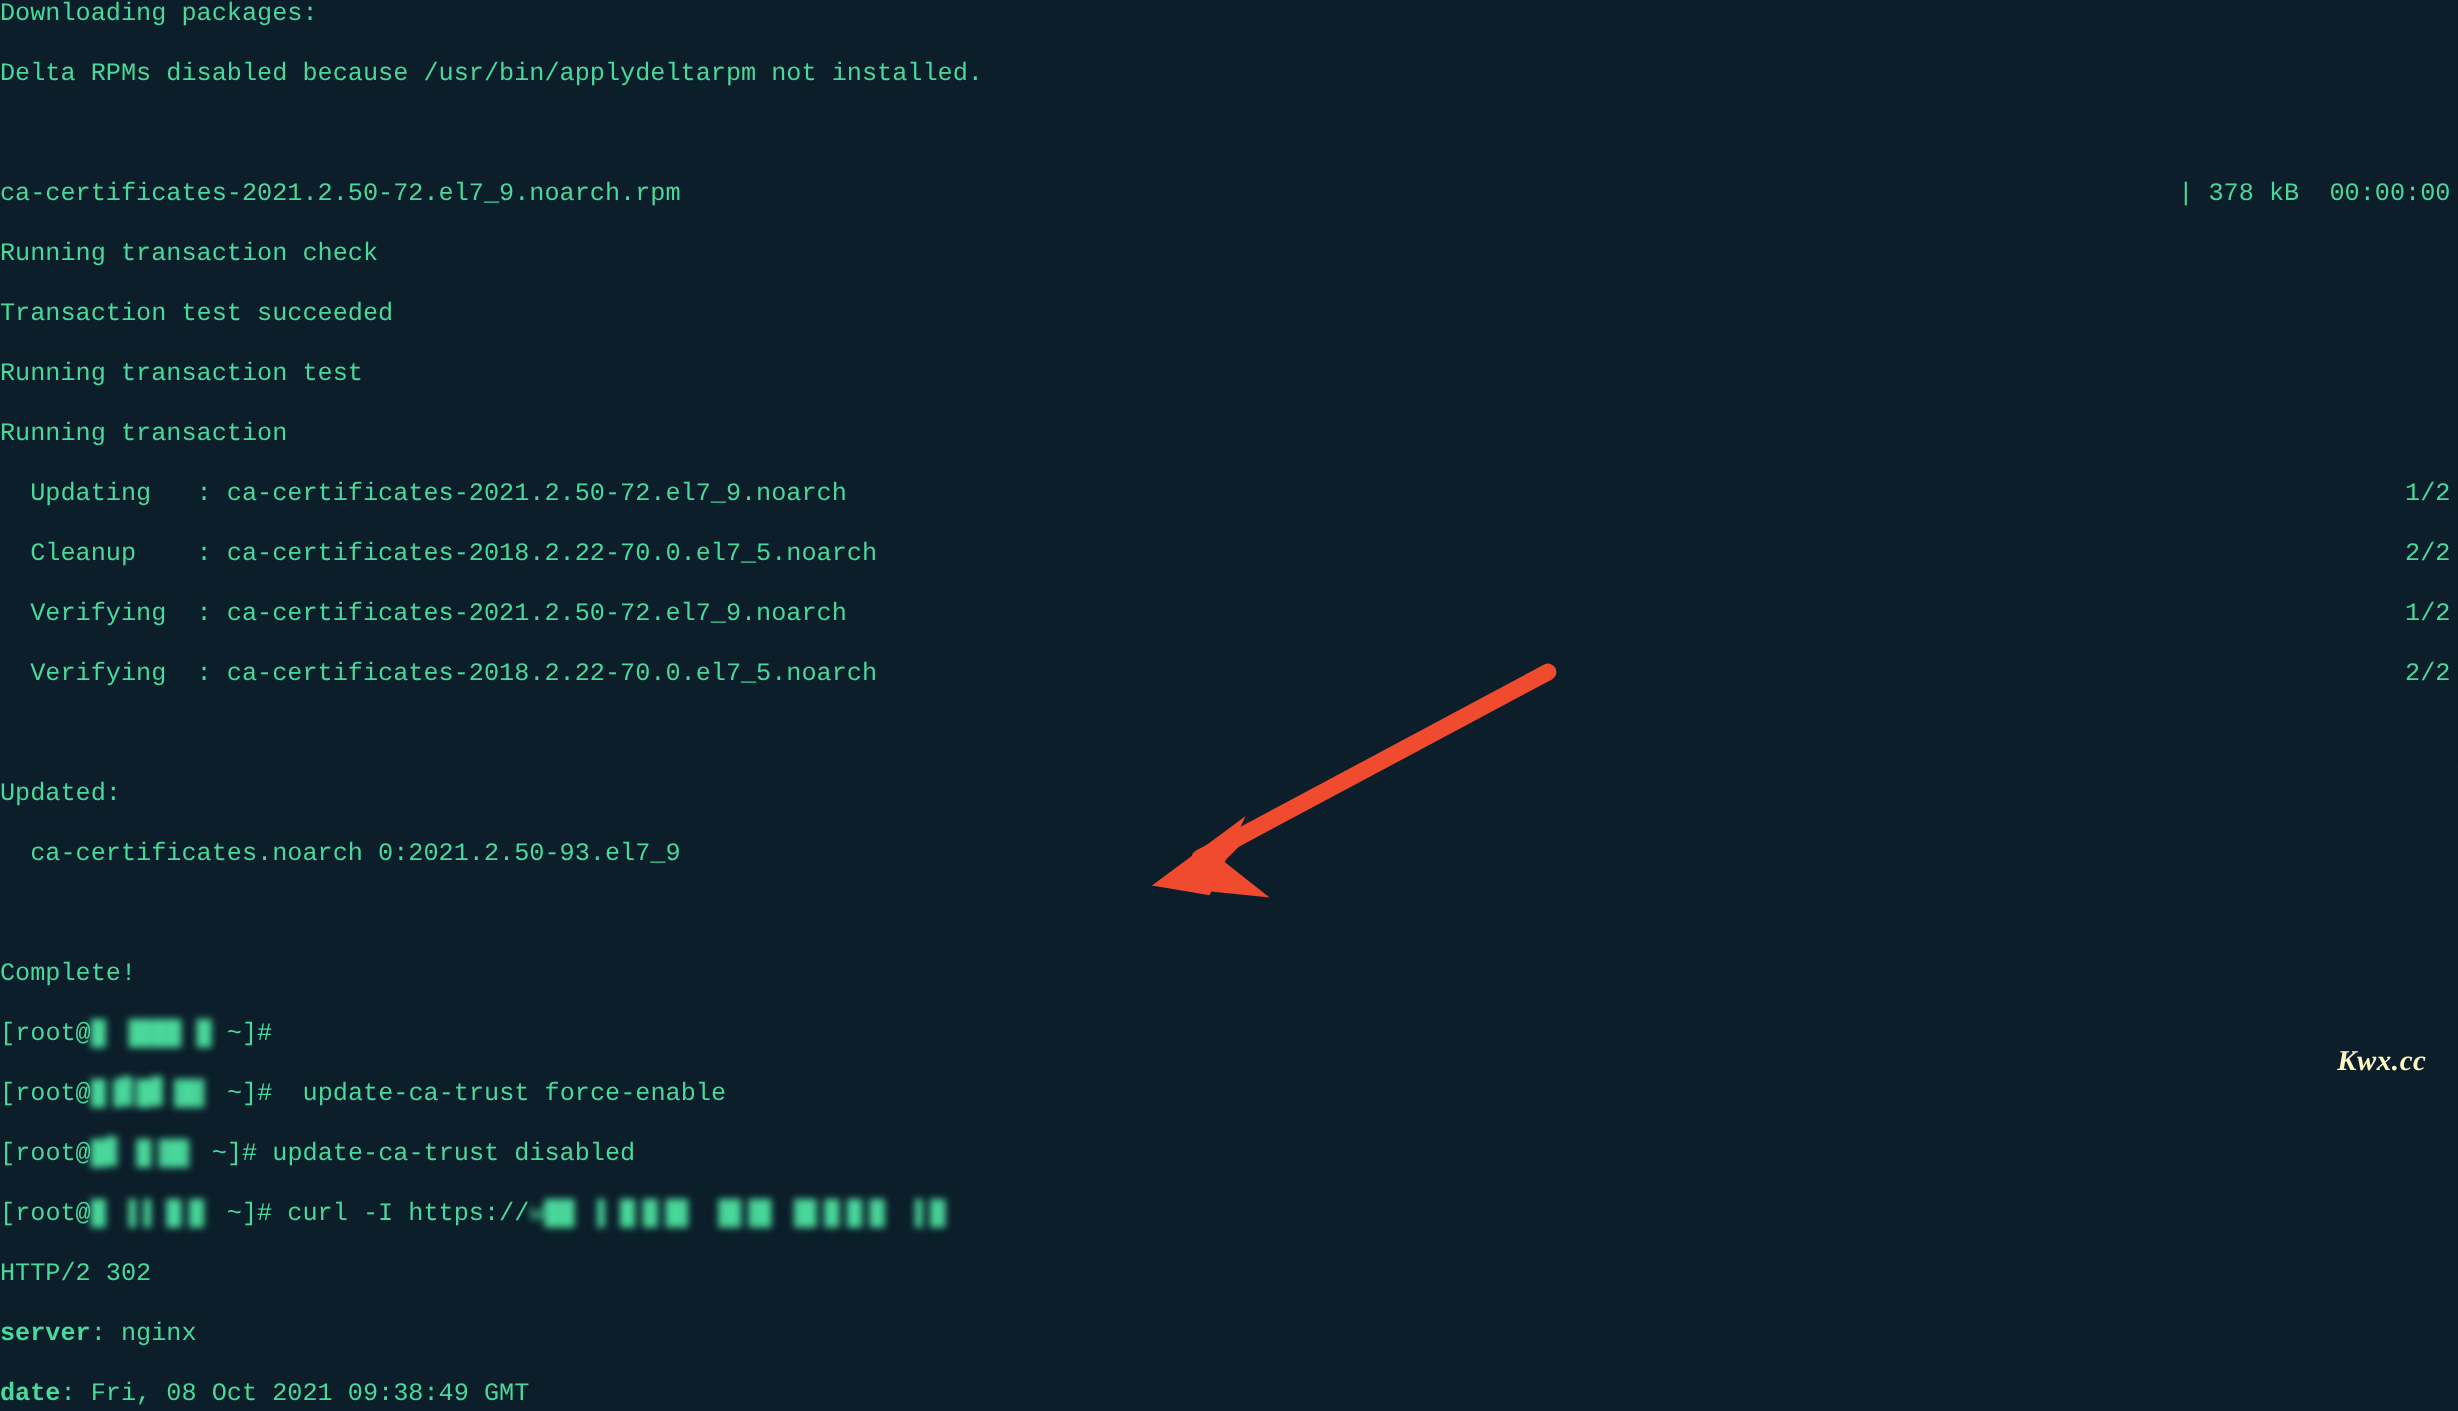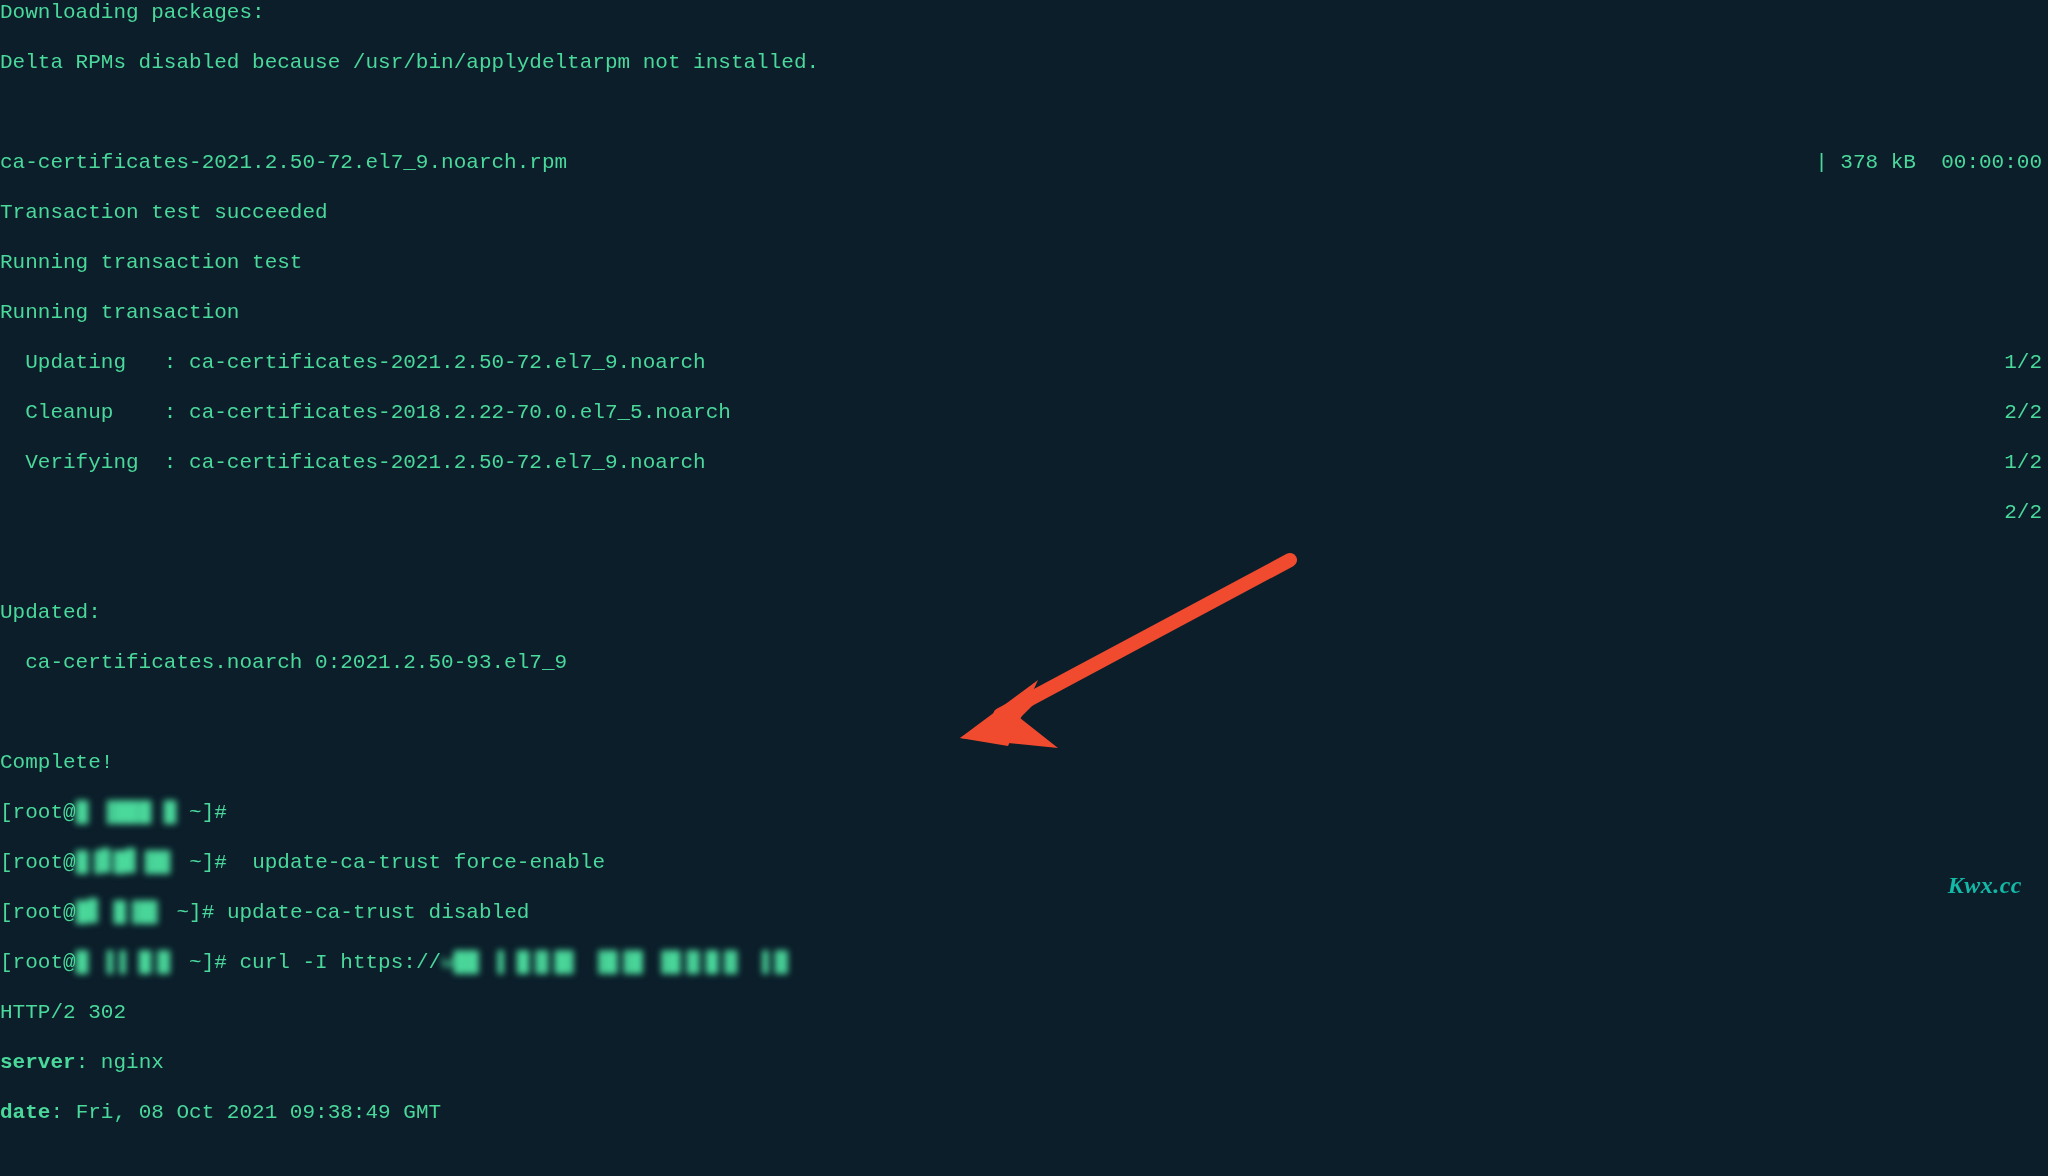--- a/index.html
+++ b/index.html
@@ -41,21 +41,21 @@
     position: absolute;
     right: 6px;
     top: 0;
     text-align: left;
   }
   .b { font-weight: 700; }
   .watermark {
     position: absolute;
     right: 26px;
     bottom: 54px;
-    color: #14b8a6;
+    color: #fef9c3;
     font-family: Georgia, "Times New Roman", serif;
     font-style: italic;
     font-weight: 600;
     font-size: 24px;
     letter-spacing: 0.5px;
   }
   .blur {
     filter: blur(3px);
     -webkit-filter: blur(3px);
     display: inline-block;
@@ -71,27 +71,28 @@
   .arrow svg { overflow: visible; }
 </style>
 </head>
 <body>
 
 <div class="terminal">
   <pre class="lines"><span class="line"><span class="left">Downloading packages:</span></span>
 <span class="line"><span class="left">Delta RPMs disabled because /usr/bin/applydeltarpm not installed.</span></span>
 <span class="line"><span class="left"></span></span>
 <span class="line"><span class="left">ca-certificates-2021.2.50-72.el7_9.noarch.rpm</span><span class="right">| 378 kB  00:00:00</span></span>
+<span class="line"><span class="left">Running transaction check</span></span>
 <span class="line"><span class="left">Transaction test succeeded</span></span>
 <span class="line"><span class="left">Running transaction test</span></span>
 <span class="line"><span class="left">Running transaction</span></span>
 <span class="line"><span class="left">  Updating   : ca-certificates-2021.2.50-72.el7_9.noarch</span><span class="right">1/2</span></span>
 <span class="line"><span class="left">  Cleanup    : ca-certificates-2018.2.22-70.0.el7_5.noarch</span><span class="right">2/2</span></span>
 <span class="line"><span class="left">  Verifying  : ca-certificates-2021.2.50-72.el7_9.noarch</span><span class="right">1/2</span></span>
-<span class="line"><span class="right">2/2</span></span>
+<span class="line"><span class="left">  Verifying  : ca-certificates-2018.2.22-70.0.el7_5.noarch</span><span class="right">2/2</span></span>
 <span class="line"><span class="left"></span></span>
 <span class="line"><span class="left">Updated:</span></span>
 <span class="line"><span class="left">  ca-certificates.noarch 0:2021.2.50-93.el7_9</span></span>
 <span class="line"><span class="left"></span></span>
 <span class="line"><span class="left">Complete!</span></span>
 <span class="line"><span class="left">[<span>root@</span><span class="blur">█ ▐███ █</span><span> ~]#</span><span></span></span></span>
 <span class="line"><span class="left">[<span>root@</span><span class="blur">█▐▊█▊▐█▌</span><span> ~]#</span><span>  update-ca-trust force-enable</span></span></span>
 <span class="line"><span class="left">[<span>root@</span><span class="blur">█▊ █▐█▌</span><span> ~]#</span><span> update-ca-trust disabled</span></span></span>
 <span class="line"><span class="left">[<span>root@</span><span class="blur">█ ▐▐ █▐▌</span><span> ~]#</span><span><span> curl -I https://</span><span class="blur">w██ ▐ █▐▌█▌ ▐█▐█ ▐█▐▌█▐▌ ▐▐▌</span></span></span></span>
 <span class="line"><span class="left">HTTP/2 302</span></span>

